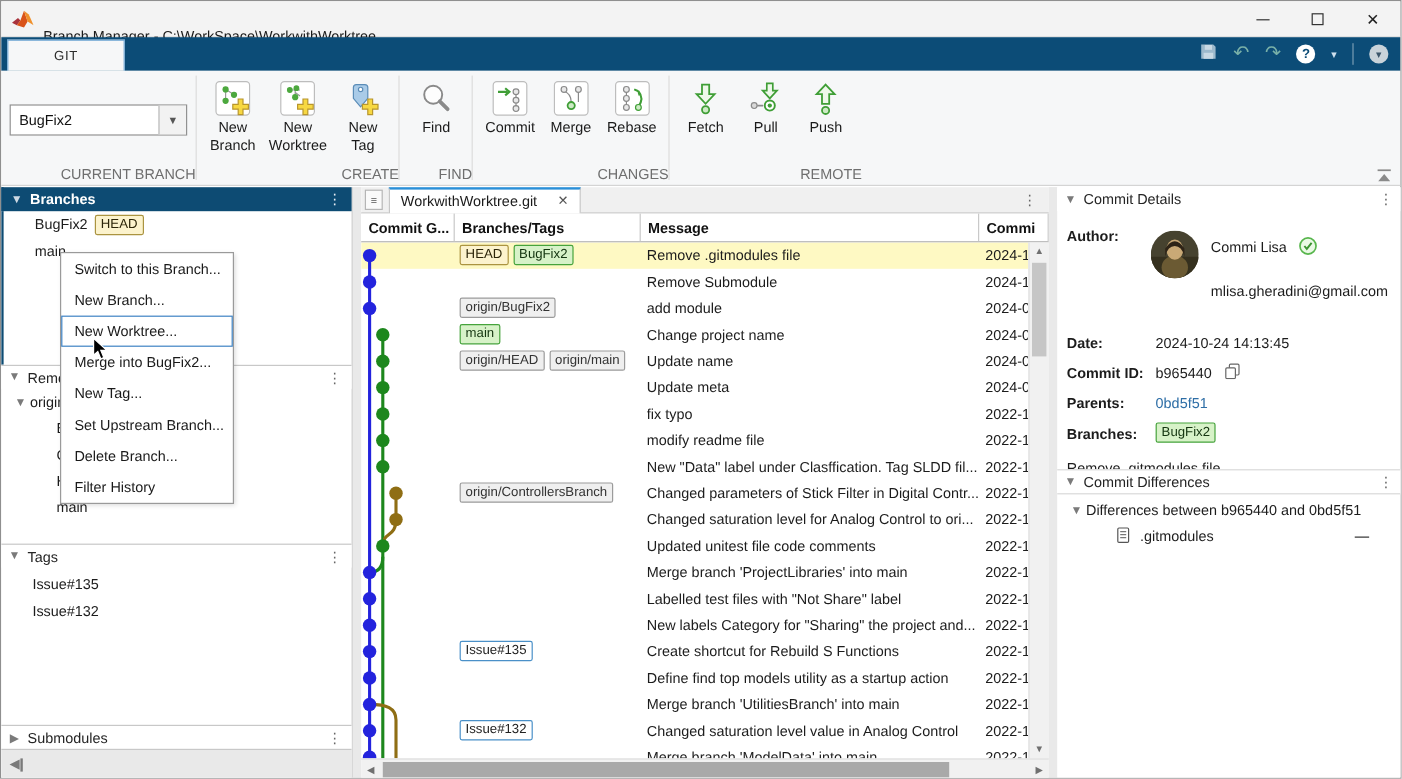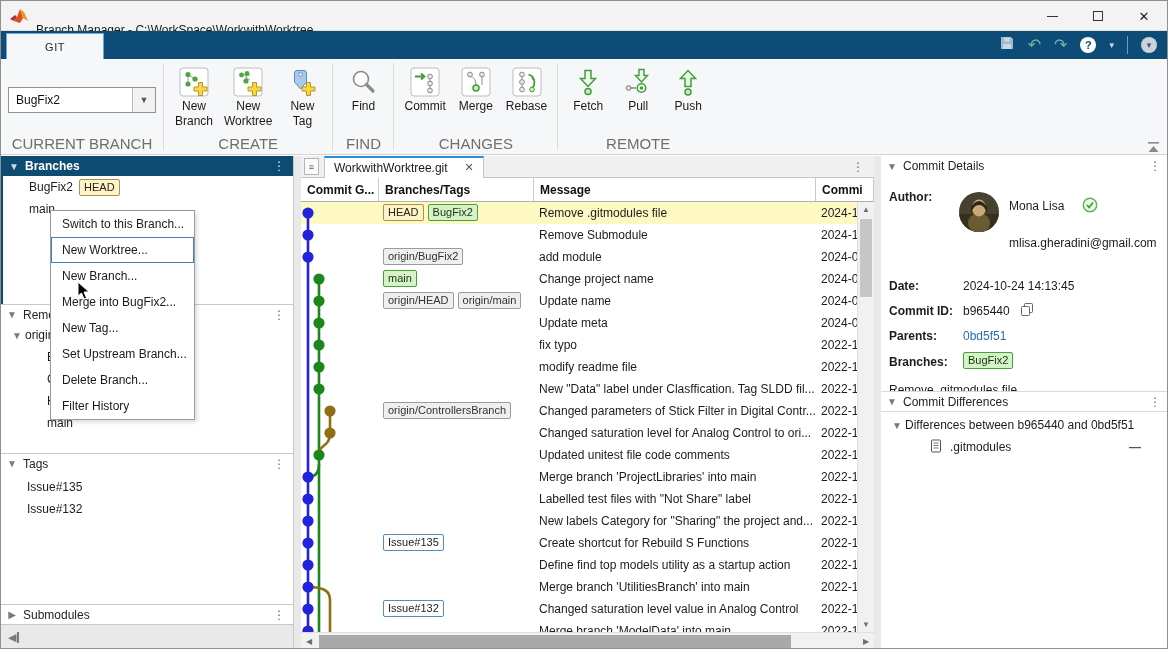--- a/index.html
+++ b/index.html
@@ -23,21 +23,21 @@
   .qat { position:absolute; right:10px; top:0; height:28px; display:flex; align-items:center; gap:13px; }
   .qat .sep { width:1px; height:18px; background:rgba(255,255,255,.45); }
   .glyph-undo,.glyph-redo { color:#79b0a8; font-size:16px; line-height:1; }
   .help-circle { width:16px; height:16px; border-radius:50%; background:#fff; color:#0c4c77; font-size:11px; font-weight:bold; display:flex; align-items:center; justify-content:center; }
   .caret-w { color:#cfe0ee; font-size:9px; }
   .collapse-circle { width:16px; height:16px; border-radius:50%; background:#c9d3da; color:#3c566b; font-size:9px; display:flex; align-items:center; justify-content:center; }
 
   
   .toolstrip { position:absolute; left:0; top:58px; width:100%; height:96px; background:#f6f7f8; border-bottom:1px solid #d4d4d4; display:flex; align-items:stretch; }
   .ts-group { position:relative; display:flex; flex-direction:column; align-items:center; padding:6px 10px 16px; }
-  .ts-group-label { position:absolute; bottom:2px; left:0; right:0; text-align:center; font-size:15px; color:#6e6e6e; white-space:nowrap; }
+  .ts-group-label { position:absolute; bottom:2px; left:0; right:0; text-align:right; font-size:12px; color:#6e6e6e; white-space:nowrap; }
   .ts-sep { width:1px; background:#dcdcdc; margin:4px 0; }
   .ts-buttons { display:flex; gap:10px; align-items:flex-start; }
   .ts-btn { display:flex; flex-direction:column; align-items:center; min-width:40px; cursor:default; }
   .ts-btn .ticon { width:32px; height:34px; display:flex; align-items:center; justify-content:center; }
   .ts-btn .tlabel { font-size:12px; color:#1a1a1a; line-height:15px; text-align:center; }
   .cb-group { width:162px; padding-top:28px; }
   .combo { width:148px; height:26px; border:1px solid #919191; background:#fff; display:flex; }
   .combo-value { flex:1; font-size:12px; color:#111; padding:5px 0 0 7px; }
   .combo-btn { width:23px; border-left:1px solid #b9b9b9; background:#f2f2f2; display:flex; align-items:center; justify-content:center; color:#555; font-size:9px; }
   .ribbon-collapse { position:absolute; right:6px; bottom:3px; width:14px; height:12px; }
@@ -398,22 +398,22 @@
         <span>Submodules</span>
         <span class="kebab">⋮</span>
       </div>
       <div class="side-bottom">
         <span class="pane-min">◀</span>
       </div>
     </div>
 
     <div class="ctx-menu" id="ctx-menu">
         <div class="ctx-item">Switch to this Branch...</div>
+        <div class="ctx-item">New Branch...</div>
         <div class="ctx-item active">New Worktree...</div>
-        <div class="ctx-item">New Branch...</div>
         <div class="ctx-item">Merge into BugFix2...</div>
         <div class="ctx-item">New Tag...</div>
         <div class="ctx-item">Set Upstream Branch...</div>
         <div class="ctx-item">Delete Branch...</div>
         <div class="ctx-item">Filter History</div>
       </div>
     <span class="cursor-arrow">
       <svg width="14" height="20" viewBox="0 0 14 20">
           <polygon points="1,1 1,15 4.5,12 7,18 9.5,17 7,11 12,11" fill="#000" stroke="#fff" stroke-width="1"></polygon>
         </svg>
@@ -590,21 +590,21 @@
         <span class="cd-label" style="top:14px;">Author:</span>
         <span class="avatar">
           <svg width="40" height="40" viewBox="0 0 40 40">
             <rect width="40" height="40" fill="#46422f"></rect>
             <rect y="22" width="40" height="18" fill="#35301e"></rect>
             <ellipse cx="20" cy="31" rx="11" ry="10" fill="#6b5a33"></ellipse>
             <ellipse cx="20" cy="16" rx="7" ry="8.5" fill="#c9a976"></ellipse>
             <path d="M12 15 q8 -12 16 0 v7 q-2 -9 -8 -9 t-8 9 z" fill="#2e2417"></path>
           </svg>
         </span>
-        <span class="cd-val" style="left:128px; top:23px;">Mona Lisa</span>
+        <span class="cd-val" style="left:128px; top:23px;">Commi Lisa</span>
         <span class="vcheck cd-val" style="left:195px; top:21px;">
           <svg width="16" height="16" viewBox="0 0 16 16">
               <circle cx="8" cy="8" r="6.7" fill="#eaf9e5" stroke="#58b64d" stroke-width="1.4"></circle>
               <path d="M5 8 l2 2.4 4 -5" stroke="#3d9433" stroke-width="1.6" fill="none"></path>
             </svg>
         </span>
         <span class="cd-val" style="left:128px; top:60px;">mlisa.gheradini@gmail.com</span>
         <span class="cd-label" style="top:103px;">Date:</span>
         <span class="cd-val" style="left:82px; top:103px;">2024-10-24 14:13:45</span>
         <span class="cd-label" style="top:128px;">Commit ID:</span>

